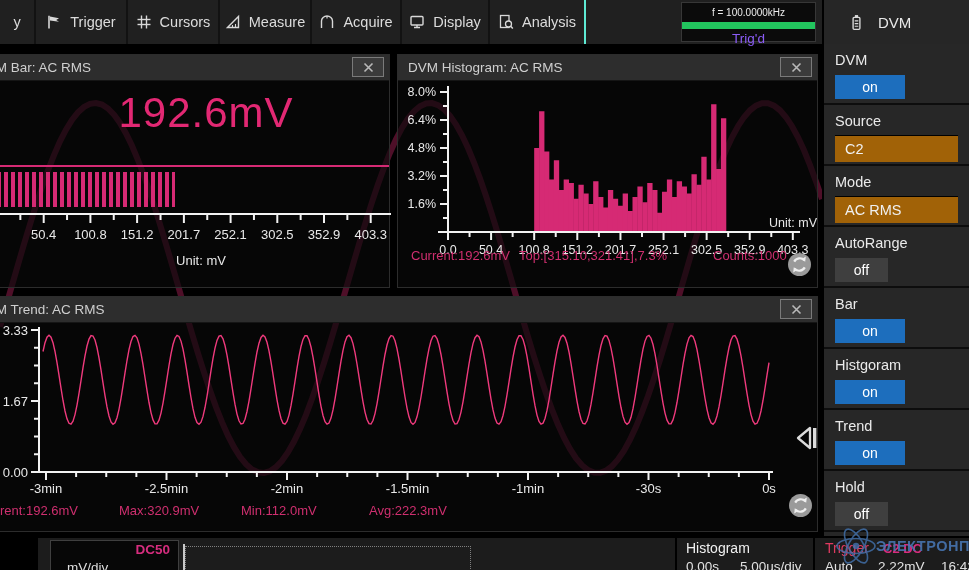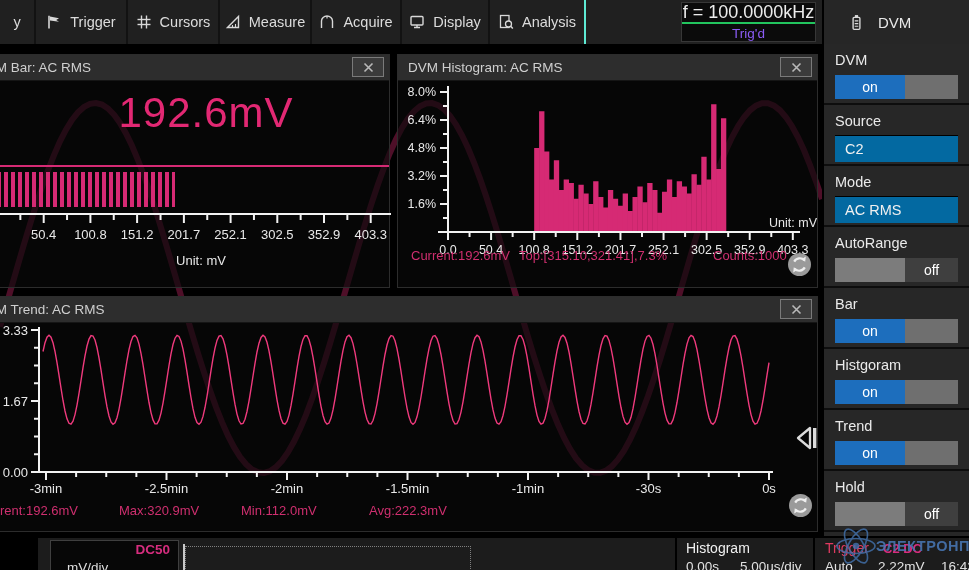--- a/index.html
+++ b/index.html
@@ -8,21 +8,21 @@
   svg text{font-family:"Liberation Sans",sans-serif;}
 
   
   .menubar{position:absolute;left:0;top:0;width:969px;height:44px;background:#202020;z-index:5;}
   .mi{position:absolute;top:0;height:44px;display:flex;align-items:center;justify-content:center;
       gap:8px;box-sizing:border-box;border-left:2px solid #121212;}
   .mi.first{border-left:none;}
   .mi .lbl{font-size:14.5px;color:#dcdcdc;white-space:nowrap;}
   .fbox{position:absolute;left:681px;top:2px;width:135px;height:40px;background:#0b0b0b;
         border:1px solid #373737;box-sizing:border-box;text-align:center;z-index:6;}
-  .fbox .f1{height:19px;line-height:19px;font-size:18px;color:#ececec;border-bottom:2px solid #22c55e;}
+  .fbox .f1{height:19px;line-height:19px;font-size:10px;color:#ececec;border-bottom:7px solid #22c55e;}
   .fbox .f2{height:19px;line-height:19px;font-size:13.5px;color:#8b5cf6;}
   .sbheader{position:absolute;left:822px;top:0;width:147px;height:44px;background:#262626;
             border-left:2px solid #000;box-sizing:border-box;display:flex;align-items:center;
             gap:13px;padding-left:24px;z-index:6;}
   .sbheader .lbl{font-size:15px;color:#e8e8e8;}
 
   
   .panel{position:absolute;background:rgba(10,10,10,0.62);border:1px solid #2c2c2c;box-sizing:border-box;z-index:2;}
   .ptitle{height:25px;background:#2d2d2d;border-bottom:1px solid #151515;line-height:25px;
           font-size:13.5px;color:#cfcfcf;padding-left:10px;white-space:nowrap;}
@@ -42,26 +42,26 @@
   .stats{position:absolute;font-size:13px;color:#cf2f6f;white-space:nowrap;}
   .knob{position:absolute;width:27px;height:27px;}
   .pauseicon{position:absolute;width:26px;height:30px;}
   #bgtrace{position:absolute;left:0;top:44px;z-index:1;}
 
   
   .sidebar{position:absolute;left:822px;top:44px;width:147px;height:492px;background:#272727;
            border-left:2px solid #000;box-sizing:border-box;z-index:4;}
   .srow{box-sizing:border-box;height:61px;padding:8px 11px 0 11px;border-bottom:2px solid #0d0d0d;}
   .srow .rlabel{font-size:14.5px;color:#eaeaea;}
-  .tg{display:flex;height:24px;margin-top:7px;}
+  .tg{display:flex;height:24px;margin-top:7px;flex-direction:column;}
   .tg span{flex:none;text-align:center;line-height:24px;font-size:14px;color:#fff;}
   .tg .tl{width:57%;} .tg .tr{width:43%;}
   .tg.on .tl{background:#1d6ebd;} .tg.on .tr{background:#6f6f6f;}
   .tg.off .tl{background:#7c7c7c;} .tg.off .tr{background:#3f3f3f;}
-  .valuebox{height:26px;margin-top:6px;background:#0369a1;border-top:1px solid #000;
+  .valuebox{height:26px;margin-top:6px;background:#a16207;border-top:1px solid #000;
             color:#f0f0f0;font-size:14.5px;line-height:26px;padding-left:10px;}
 
   
   .bottombar{position:absolute;left:0;top:536px;width:969px;height:34px;background:#1c1c1c;
              border-top:2px solid #000;box-sizing:border-box;z-index:10;margin-left:38px;}
   .chbox{position:absolute;left:12px;top:2px;width:127px;height:40px;background:#070707;border:1px solid #3f3f3f;}
   .dc50{position:absolute;right:8px;top:1px;font-size:13.5px;font-weight:bold;color:#d62d7e;}
   .vdiv{position:absolute;left:16px;top:19px;font-size:13.5px;color:#ddd;}
   .zoomrect{position:absolute;left:147px;top:8px;width:284px;height:40px;border:1px dotted #808080;border-bottom:none;}
   .zoommark{position:absolute;left:145px;top:6px;width:2px;height:30px;background:#c8c8c8;}

